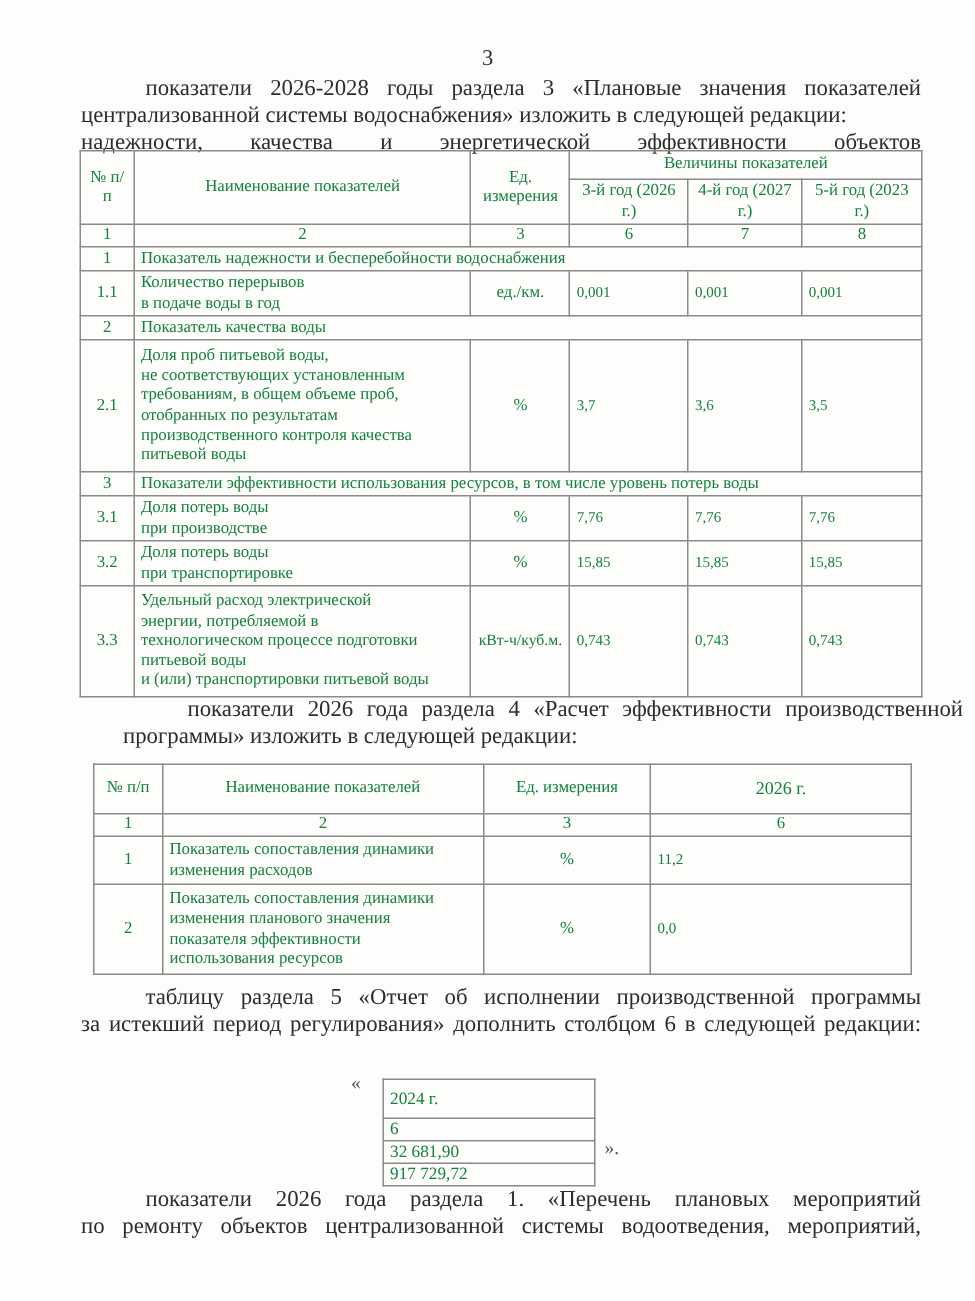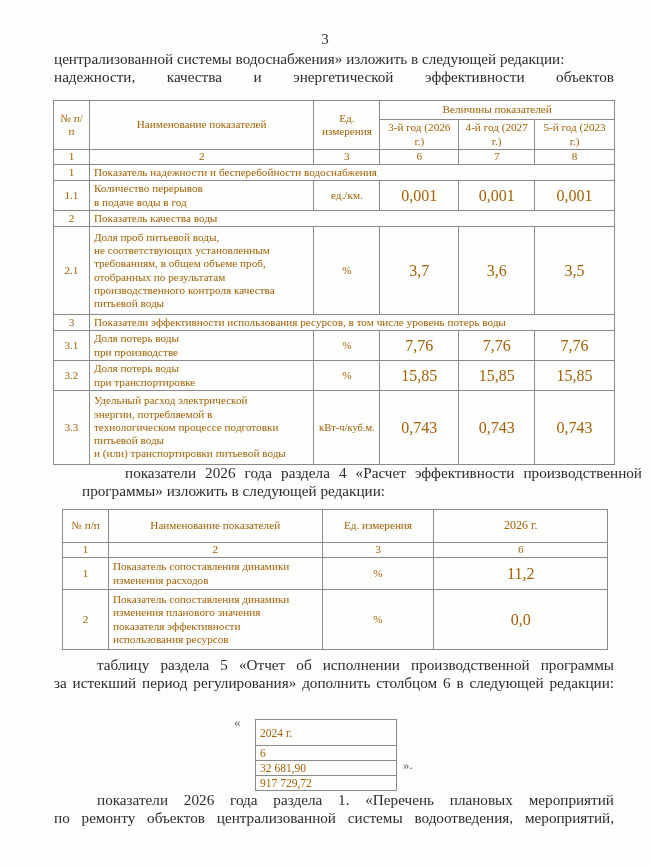--- a/index.html
+++ b/index.html
@@ -15,41 +15,42 @@
     text-align: center; font-size: 15px; color: #333;
   }
   .para {
     position: absolute; left: 54px; width: 560px;
     font-size: 15.2px; line-height: 18px; text-align: justify;
     text-align-last: justify; color: #2c2c2c;
   }
   .para .indent { display: inline-block; width: 43px; }
   .para .line { display: block; text-align: justify; text-align-last: justify; }
   .para .line.left { text-align-last: left; }
-  table { border-collapse: collapse; position: absolute; color: #a16207; }
+  table { border-collapse: collapse; position: absolute; color: #15803d; }
   td {
     border: 1px solid #8a8a8a; padding: 0 4px;
     font-size: 11.2px; line-height: 13.2px; vertical-align: middle;
   }
   td.c { text-align: center; }
   td.l { text-align: left; }
-  td.val { font-size: 16px; text-align: center; }
+  td.val { font-size: 10px; }
   #t1 { left: 53px; top: 100px; width: 562px; }
   #t2 { left: 62px; top: 509px; width: 546px; }
   #t3 { left: 255px; top: 719px; width: 142px; }
   #t3 td { font-size: 11.5px; line-height: 14px; }
   .quote-open { position: absolute; left: 234px; top: 714px; font-size: 13px; color:#555; }
   .quote-close { position: absolute; left: 403px; top: 757px; font-size: 13px; color:#555; }
 </style>
 </head>
 <body>
 
 <div class="page-num">3</div>
 
 <div class="para" style="top:50px;">
+  <span class="line"><span class="indent"></span><span>показатели 2026-2028 годы раздела 3 «Плановые значения показателей</span></span>
   <span class="line left">централизованной системы водоснабжения» изложить в следующей редакции:</span>
   <span class="line">надежности, качества и энергетической эффективности объектов</span>
 </div>
 
 <table id="t1">
   <colgroup>
     <col style="width:36px">
       <col style="width:225px">
       <col style="width:66px">
     <col style="width:79px">

